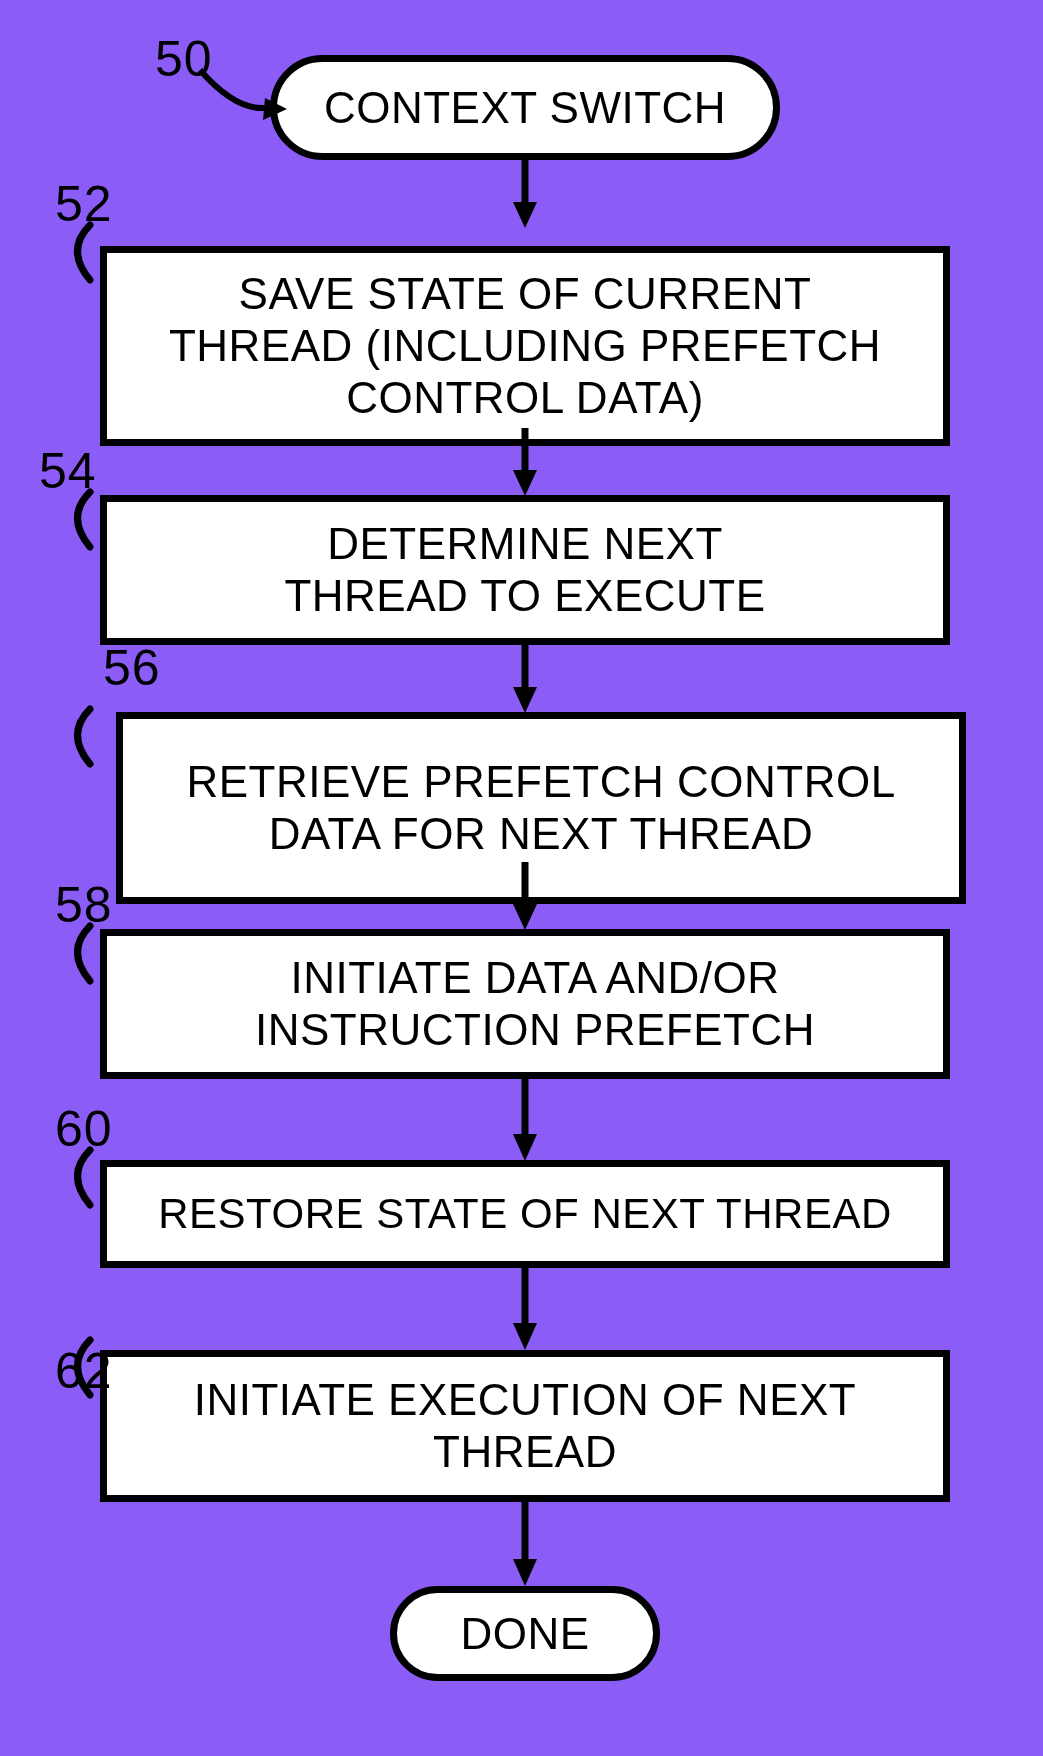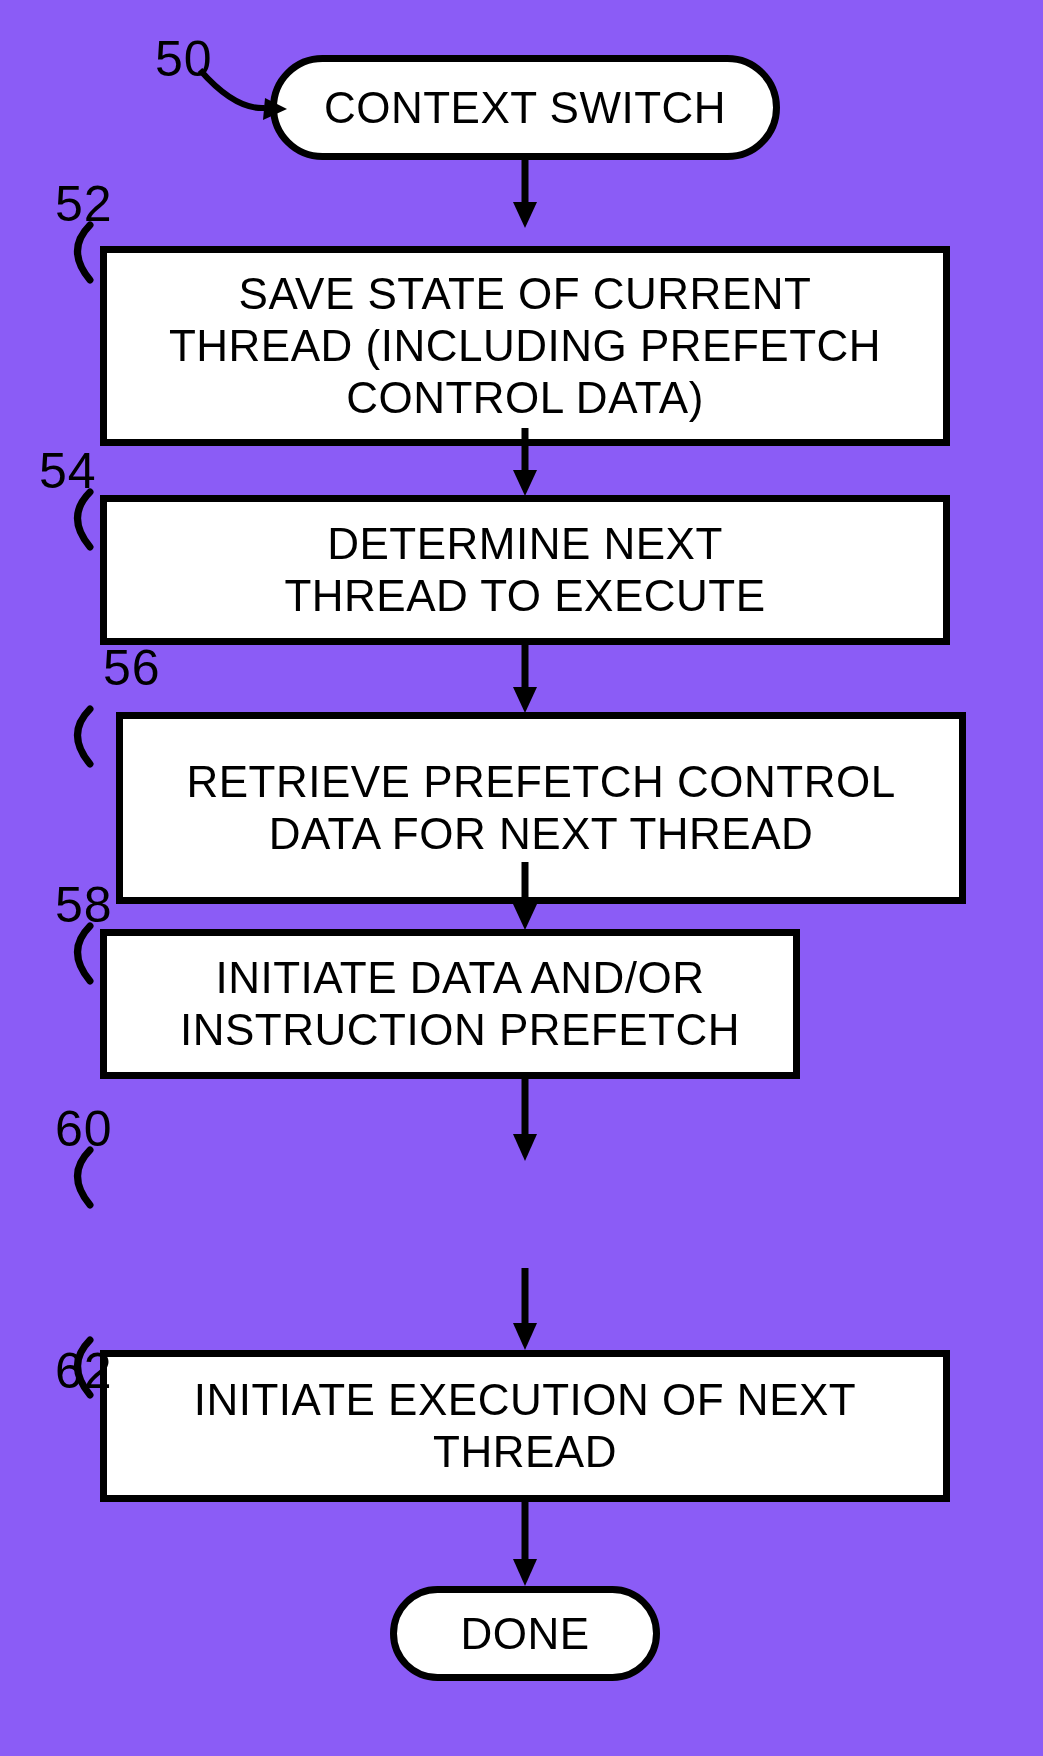--- a/index.html
+++ b/index.html
@@ -137,38 +137,41 @@
       </svg>
   </div>
 
   <div class="arrow" style="left:508px; top:862px;">
     <svg width="34" height="70">
       <line x1="17" y1="0" x2="17" y2="45" stroke="#000" stroke-width="7"></line>
       <polygon points="5,42 29,42 17,68" fill="#000"></polygon>
     </svg>
   </div>
 
-  <div class="process" style="left:100px; top:929px; width:700px; height:150px;padding-left:40px;">
+  <div class="process" style="left:100px; top:929px; width:850px; height:150px;padding-left:40px;">
     <div class="txt" style="white-space:pre-line;">INITIATE DATA AND/OR
 INSTRUCTION PREFETCH</div>
   </div>
   <div class="label" style="left:55px; top:876px;">58</div>
   <div class="hook" style="left:60px; top:921px;">
     <svg width="60" height="70">
         <path d="M30 5 Q 5 30 30 60" stroke="#000" stroke-width="7" fill="none" stroke-linecap="round"></path>
       </svg>
   </div>
 
   <div class="arrow" style="left:508px; top:1079px;">
     <svg width="34" height="84">
       <line x1="17" y1="0" x2="17" y2="58" stroke="#000" stroke-width="7"></line>
       <polygon points="5,55 29,55 17,82" fill="#000"></polygon>
     </svg>
   </div>
 
+  <div class="process" style="left:100px; top:1160px; width:850px; height:108px;">
+    <div class="txt-sm" style="white-space:pre-line;">RESTORE STATE OF NEXT THREAD</div>
+  </div>
   <div class="label" style="left:55px; top:1100px;">60</div>
   <div class="hook" style="left:60px; top:1145px;">
     <svg width="60" height="70">
         <path d="M30 5 Q 5 30 30 60" stroke="#000" stroke-width="7" fill="none" stroke-linecap="round"></path>
       </svg>
   </div>
 
   <div class="arrow" style="left:508px; top:1268px;">
     <svg width="34" height="84">
       <line x1="17" y1="0" x2="17" y2="58" stroke="#000" stroke-width="7"></line>

